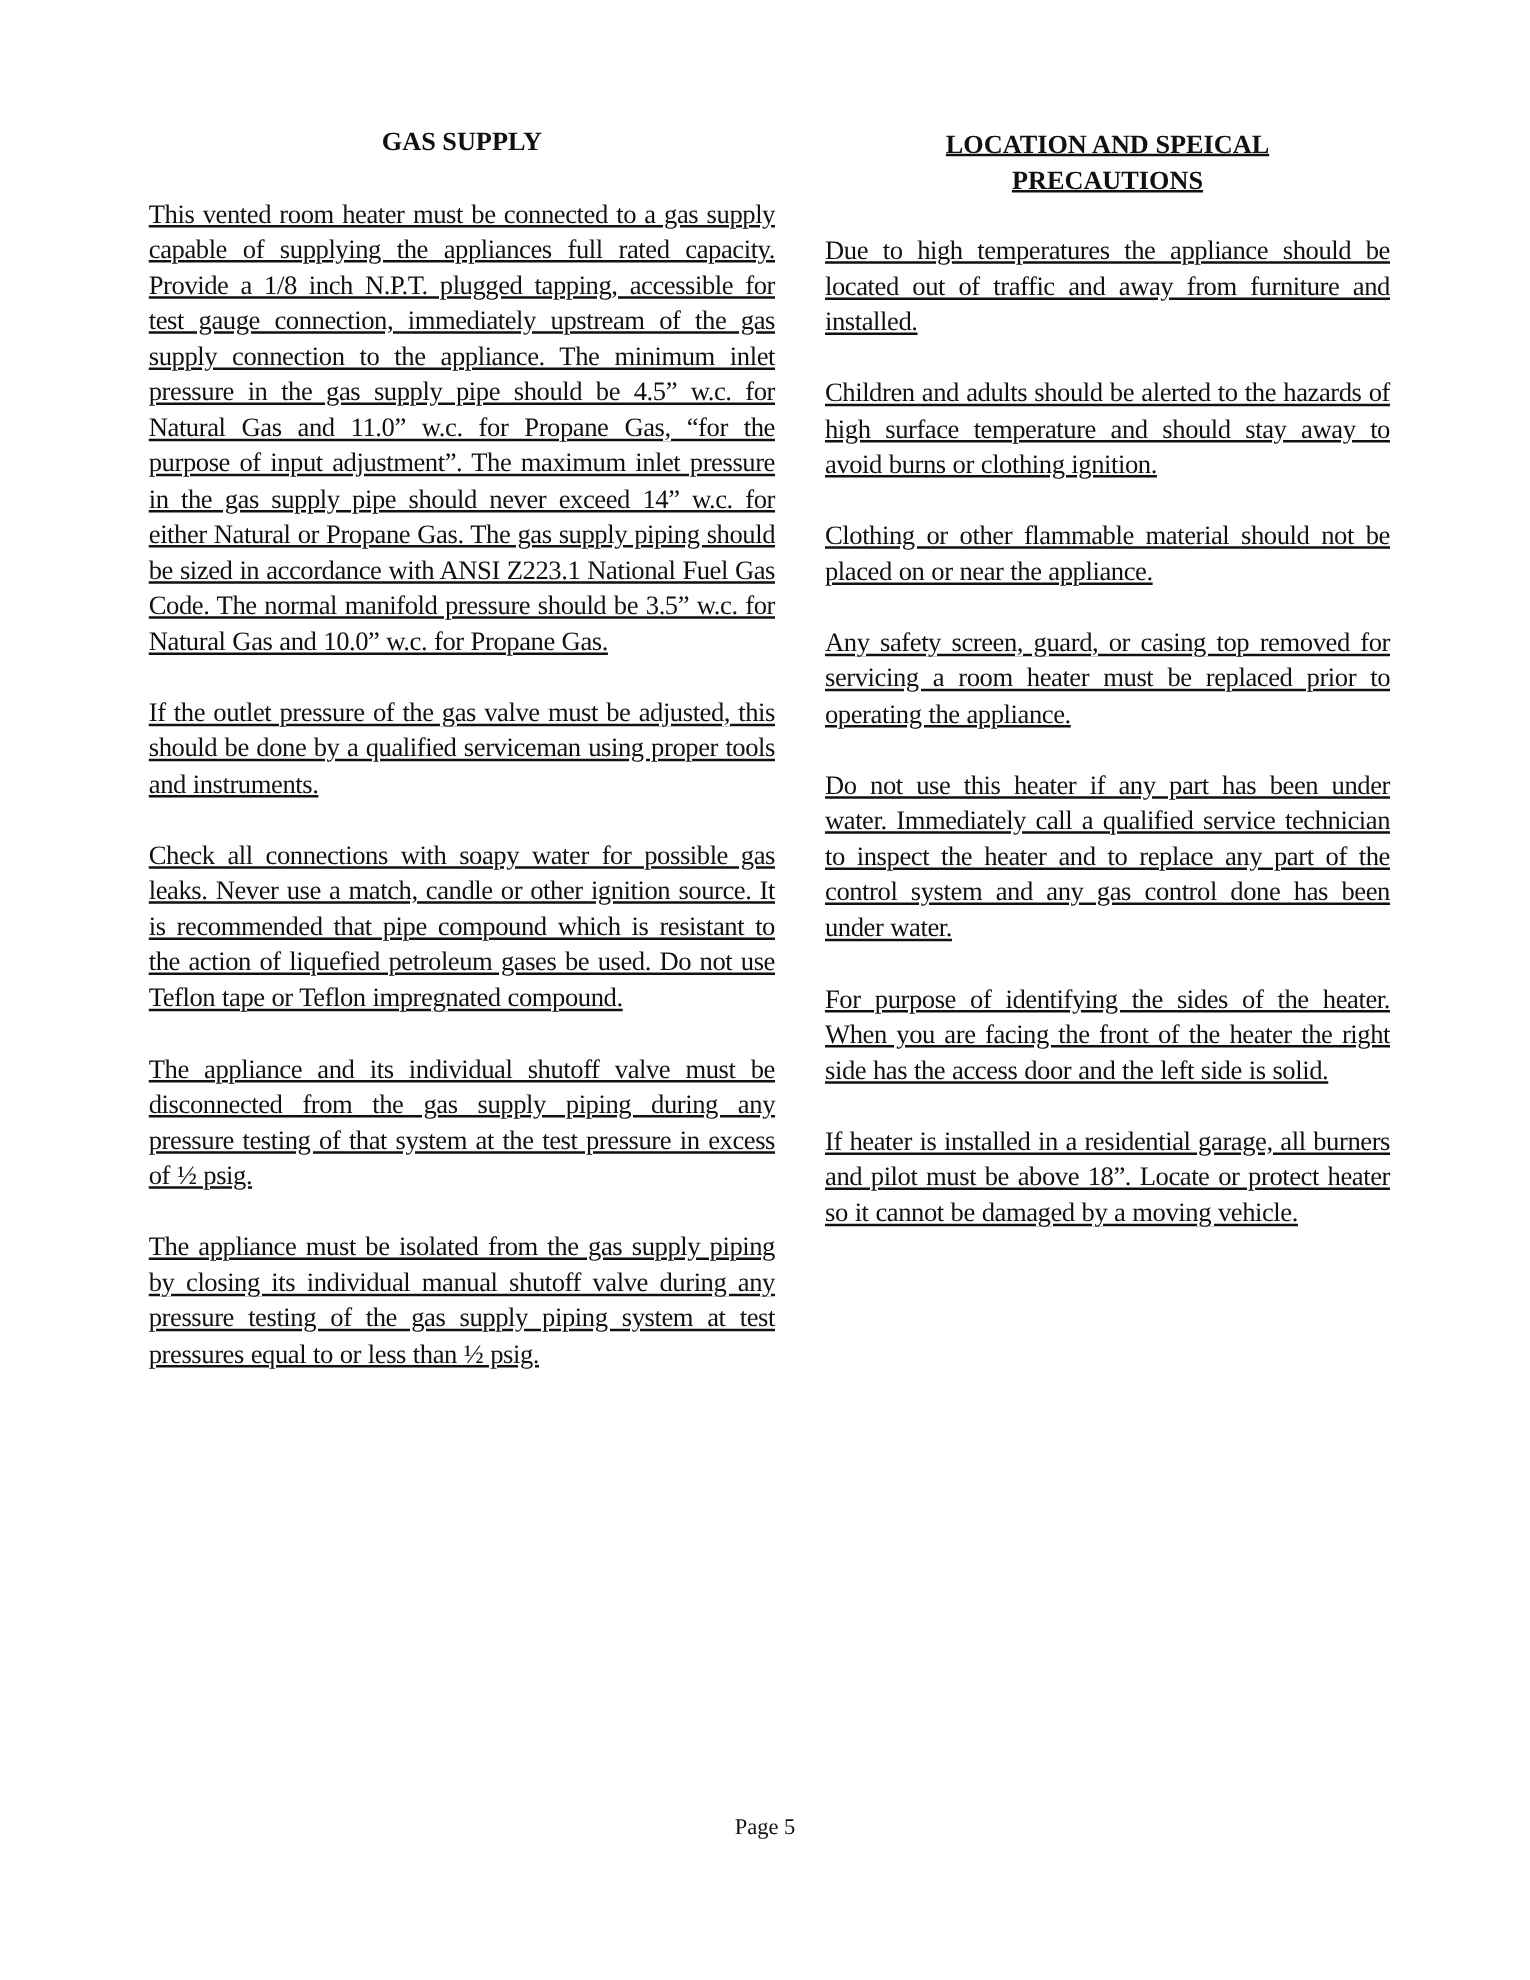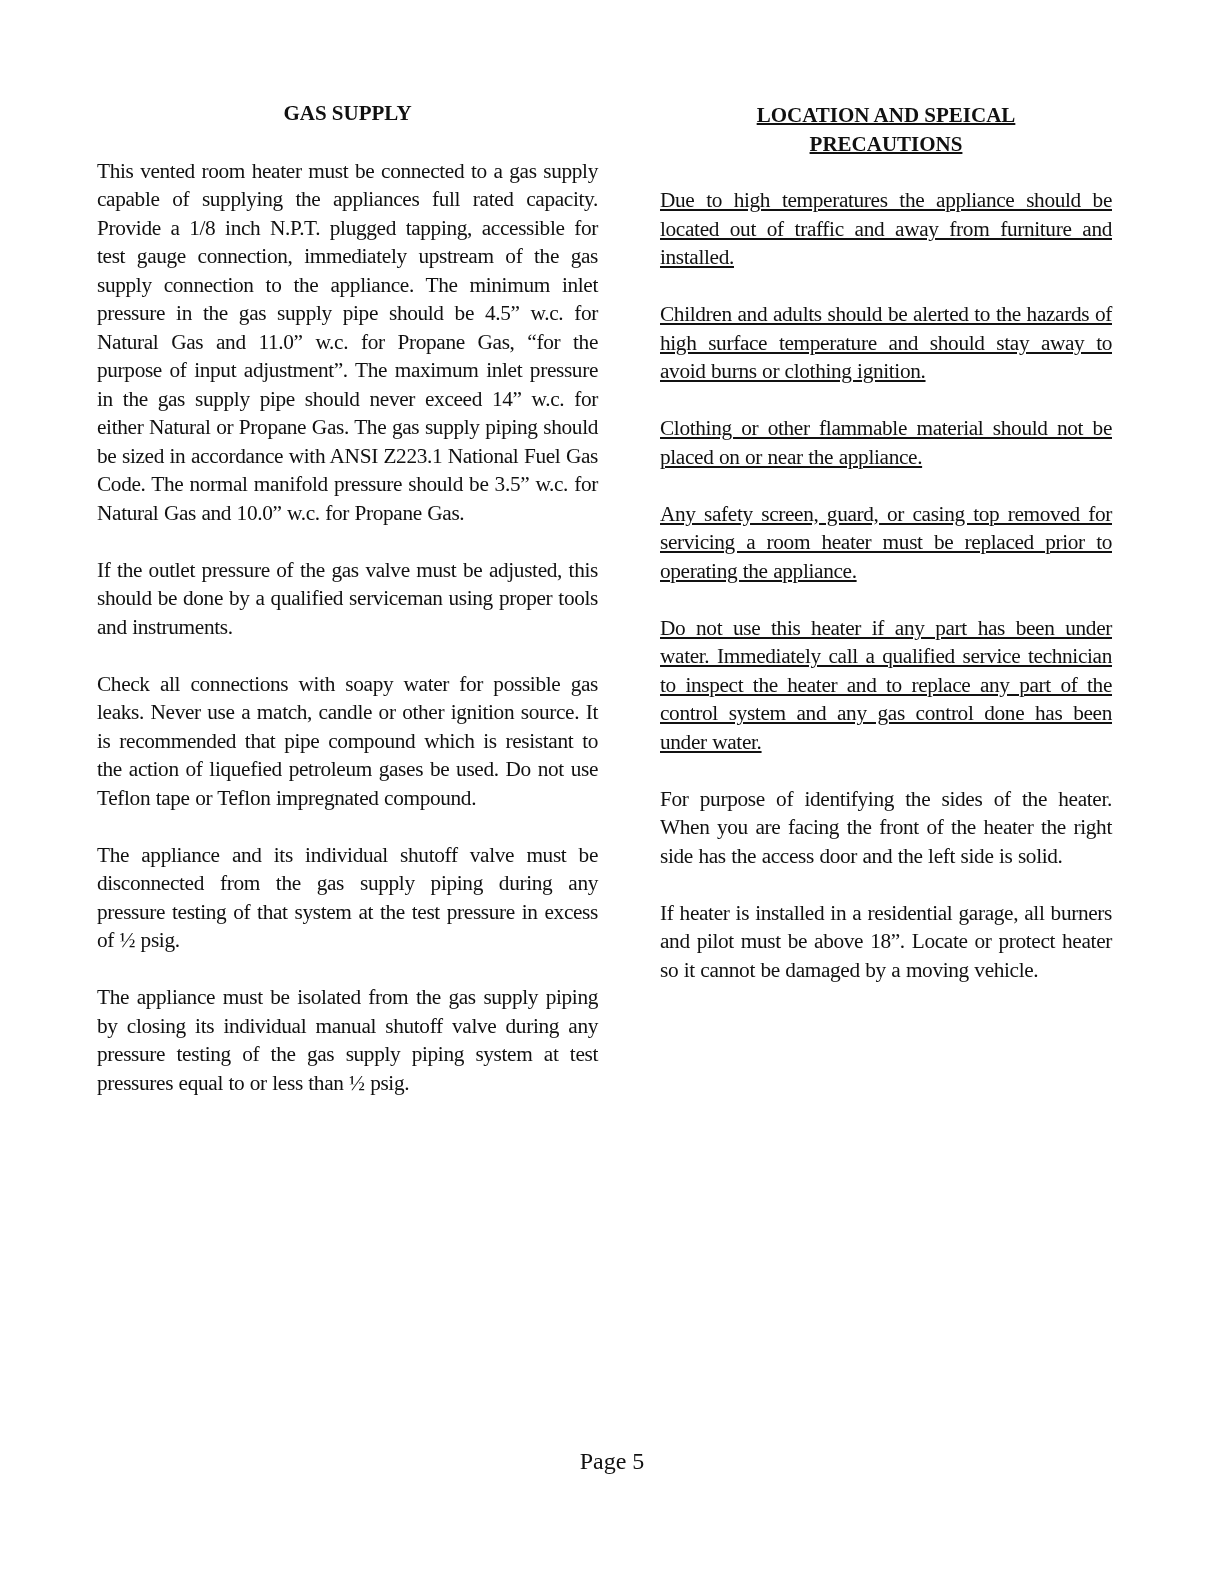--- a/index.html
+++ b/index.html
@@ -6,33 +6,33 @@
   body {
     width: 1224px; height: 1584px; position: relative; overflow: hidden;
     font-family: "Liberation Serif", "DejaVu Serif", serif;
     color: #111111;
   }
   .col {
     position: absolute; top: 96px;
     font-size: 21.3px; line-height: 28.5px;
     text-align: justify;
   }
-  .col-left { left: 97px; width: 501px; }
+  .col-left { left: 119px; width: 501px; }
   .col-right { left: 660px; width: 452px; }
   .heading {
     font-weight: bold; text-align: center; font-size: 21px;
     line-height: 28.5px; margin: 0;
   }
   .heading-left { margin-top: 3px; margin-bottom: 29px; }
   .heading-right { text-decoration: underline; text-decoration-thickness: 2px; margin-top: 5px; margin-bottom: 28px; }
-  .para { margin: 0 0 28.5px 0; letter-spacing: -0.35px; word-spacing: 0.5px; }
+  .para { margin: 0 0 28.5px 0; letter-spacing: -0.35px; word-spacing: 0.5px; text-decoration: underline; }
   .para.u { text-decoration: underline; text-decoration-thickness: 1.5px; text-underline-offset: 2px; }
   .footer {
     position: absolute; top: 1447px; left: 0; width: 1224px; text-align: center;
-    font-size: 24px; line-height: 28px;
+    font-size: 18px; line-height: 28px;
   }
 </style>
 </head>
 <body>
 
 <div class="col col-left">
   <h2 class="heading heading-left">GAS SUPPLY</h2>
   <p class="para">This vented room heater must be connected to a gas supply capable of supplying the appliances full rated capacity. Provide a 1/8 inch N.P.T. plugged tapping, accessible for test gauge connection, immediately upstream of the gas supply connection to the appliance.  The minimum inlet pressure in the gas supply pipe should be 4.5” w.c. for Natural Gas and 11.0” w.c. for Propane Gas, “for the purpose of input adjustment”.  The maximum inlet pressure in the gas supply pipe should never exceed 14” w.c. for either Natural or Propane Gas.  The gas supply piping should be sized in accordance with ANSI Z223.1 National Fuel Gas Code.  The normal manifold pressure should be 3.5” w.c. for Natural Gas and 10.0” w.c. for Propane Gas.</p>
   <p class="para">If the outlet pressure of the gas valve must be adjusted, this should be done by a qualified serviceman using proper tools and instruments.</p>
   <p class="para">Check all connections with soapy water for possible gas leaks.  Never use a match, candle or other ignition source. It is recommended that pipe compound which is resistant to the action of liquefied petroleum gases be used.  Do not use Teflon tape or Teflon impregnated compound.</p>

